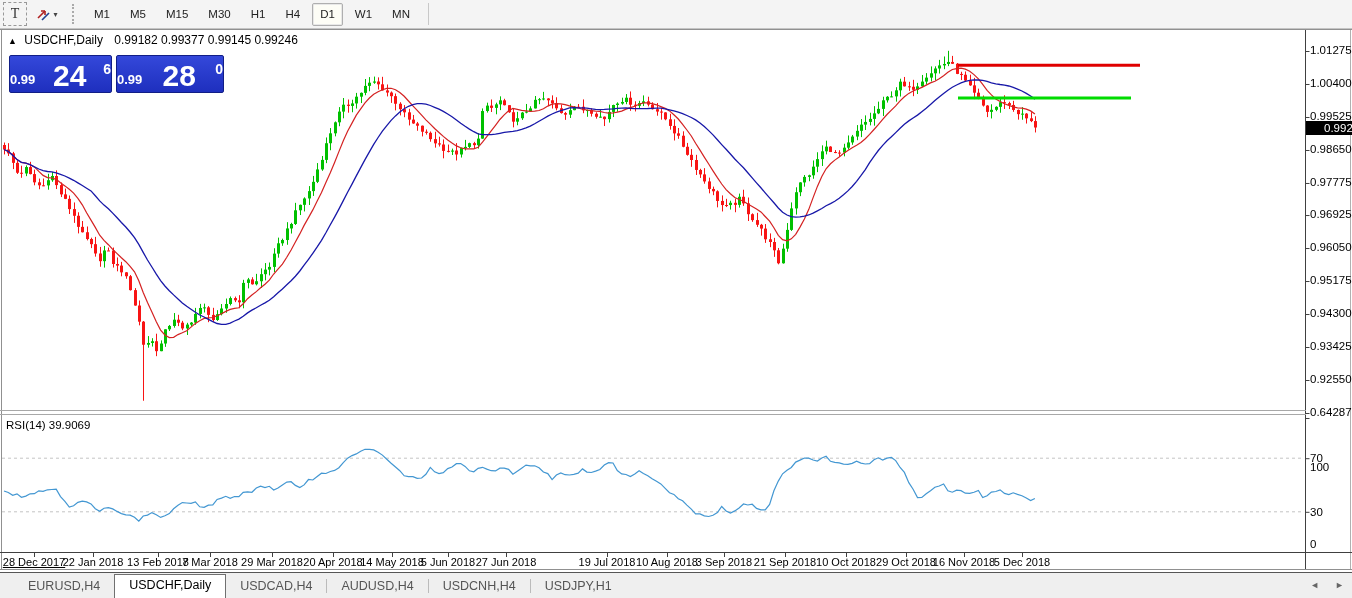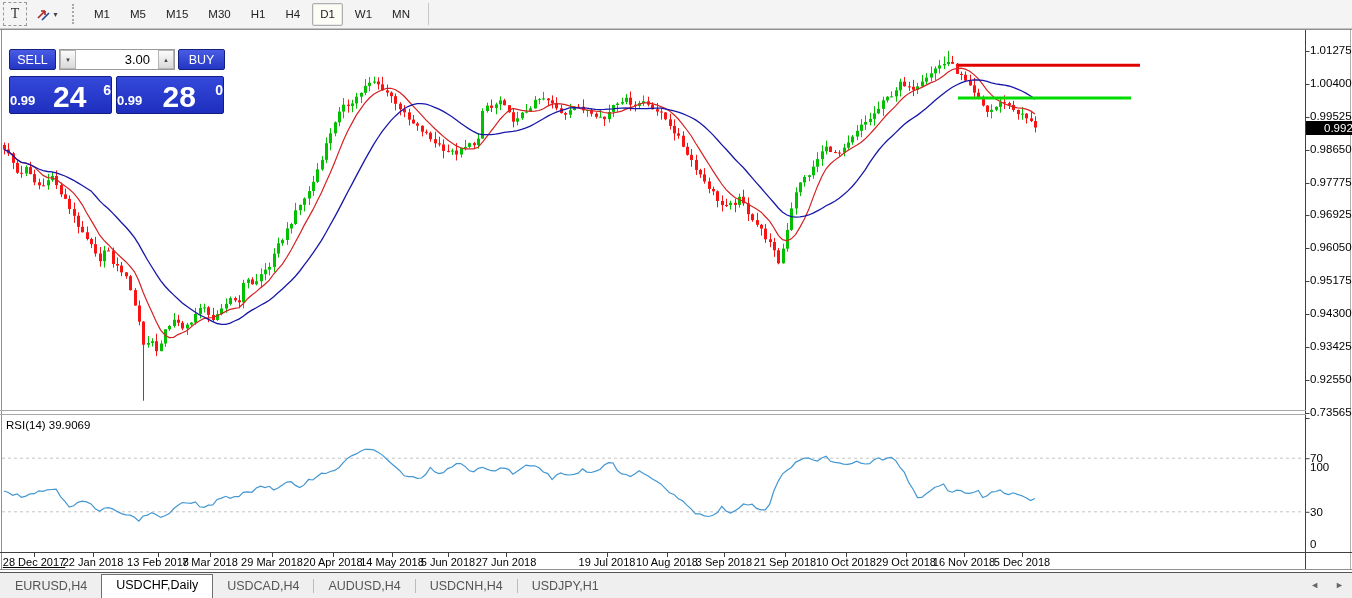--- a/index.html
+++ b/index.html
@@ -41,21 +41,21 @@
   .px-sup{font-size:14px;font-weight:bold;margin:0 0 13px 1px;}
   
   .pa-label{position:absolute;left:1310px;font-size:11.5px;color:#000;z-index:4;}
   #cur-price{position:absolute;left:1306px;width:46px;height:14px;background:#000;color:#FFF;
     font-size:11.5px;line-height:14px;padding-left:18px;z-index:5;box-sizing:border-box;}
   .rsi-lab{position:absolute;left:1310px;font-size:11.5px;color:#000;z-index:4;}
   #rsi-title{position:absolute;left:6px;top:419px;font-size:11.5px;color:#000;z-index:4;}
   .date-lab{position:absolute;top:556px;font-size:11px;color:#000;transform:translateX(-50%);white-space:nowrap;z-index:4;}
   
   #tabbar{position:absolute;left:0;top:572px;width:1352px;height:26px;background:#EFEFEF;
-    border-top:1px solid #555;display:flex;align-items:flex-end;box-sizing:border-box;padding-left:1px;}
+    border-top:1px solid #555;display:flex;align-items:flex-end;box-sizing:border-box;padding-left:14px;}
   .tab{font-size:12.5px;color:#555;padding:3px 14px 5px 14px;cursor:pointer;white-space:nowrap;}
   .tab.active{background:#FFF;color:#000;border:1px solid #707070;border-bottom:0;padding-bottom:6px;}
   .tab-sep{width:1px;height:14px;background:#BBB;margin-bottom:5px;}
   #tab-scroll{position:absolute;right:8px;top:580px;color:#666;font-size:9px;display:flex;gap:16px;z-index:5;}
   #tab-scroll span{cursor:pointer;}
   svg#plot{position:absolute;left:0;top:0;z-index:1;}
 </style>
 </head>
 <body>
 
@@ -71,35 +71,27 @@
         <path d="M9 4 L9 8 M9 4 L5 4" stroke="#B02020" stroke-width="1.6" fill="none"></path>
         <path d="M5 12 L12 5" stroke="#204090" stroke-width="1.6" fill="none" transform="translate(1,1)"></path>
       </svg>
       <span class="caret">▾</span>
     </div>
     <div class="grip"></div>
     <div id="tf-group"><div class="tf-btn">M1</div><div class="tf-btn">M5</div><div class="tf-btn">M15</div><div class="tf-btn">M30</div><div class="tf-btn">H1</div><div class="tf-btn">H4</div><div class="tf-btn active">D1</div><div class="tf-btn">W1</div><div class="tf-btn">MN</div></div>
     <div class="tb-endsep"></div>
   </div>
 
+  <div id="chart-title">
+    <span class="tri">▲</span>
+    <span>USDCHF,Daily</span>
+    <span class="ohlc">0.99182 0.99377 0.99145 0.99246</span>
+  </div>
 
   <div id="trade-panel">
-    <div id="tp-row1">
-      <div class="tp-btn">SELL</div>
-      <div id="vol-group">
-        <div class="spin">
-          <span>▼</span>
-        </div>
-        <input id="vol-input" value="3.00" style="">
-        <div class="spin">
-          <span>▲</span>
-        </div>
-      </div>
-      <div class="tp-btn">BUY</div>
-    </div>
     <div id="tp-row2">
       <div class="px-box" id="sell-box">
         <span class="px-small">0.99</span>
         <span class="px-big">24</span>
         <span class="px-sup">6</span>
       </div>
       <div class="px-box" id="buy-box">
         <span class="px-small">0.99</span>
         <span class="px-big">28</span>
         <span class="px-sup">0</span>
@@ -651,21 +643,21 @@
       <div class="pa-label" style="top: 76.9948px;">1.00400</div>
       <div class="pa-label" style="top: 110px;">0.99525</div>
       <div class="pa-label" style="top: 142.984px;">0.98650</div>
       <div class="pa-label" style="top: 175.979px;">0.97775</div>
       <div class="pa-label" style="top: 208.031px;">0.96925</div>
       <div class="pa-label" style="top: 241.026px;">0.96050</div>
       <div class="pa-label" style="top: 274.021px;">0.95175</div>
       <div class="pa-label" style="top: 307.016px;">0.94300</div>
       <div class="pa-label" style="top: 340.01px;">0.93425</div>
       <div class="pa-label" style="top: 373.005px;">0.92550</div>
-      <div class="pa-label" style="top: 406px;">0.73565</div>
+      <div class="pa-label" style="top: 406px;">0.64287</div>
       <div class="rsi-lab" style="top: 417px; margin-top: 44px;">100</div>
       <div class="rsi-lab" style="top: 452.2px;">70</div>
       <div class="rsi-lab" style="top: 505.8px;">30</div>
       <div class="rsi-lab" style="top: 538px;">0</div>
       <div class="date-lab" style="left: 34px; text-decoration: underline;">28 Dec 2017</div>
       <div class="date-lab" style="left: 93px;">22 Jan 2018</div>
       <div class="date-lab" style="left: 158px;">13 Feb 2018</div>
       <div class="date-lab" style="left: 210px;">7 Mar 2018</div>
       <div class="date-lab" style="left: 272px;">29 Mar 2018</div>
       <div class="date-lab" style="left: 333px;">20 Apr 2018</div>

